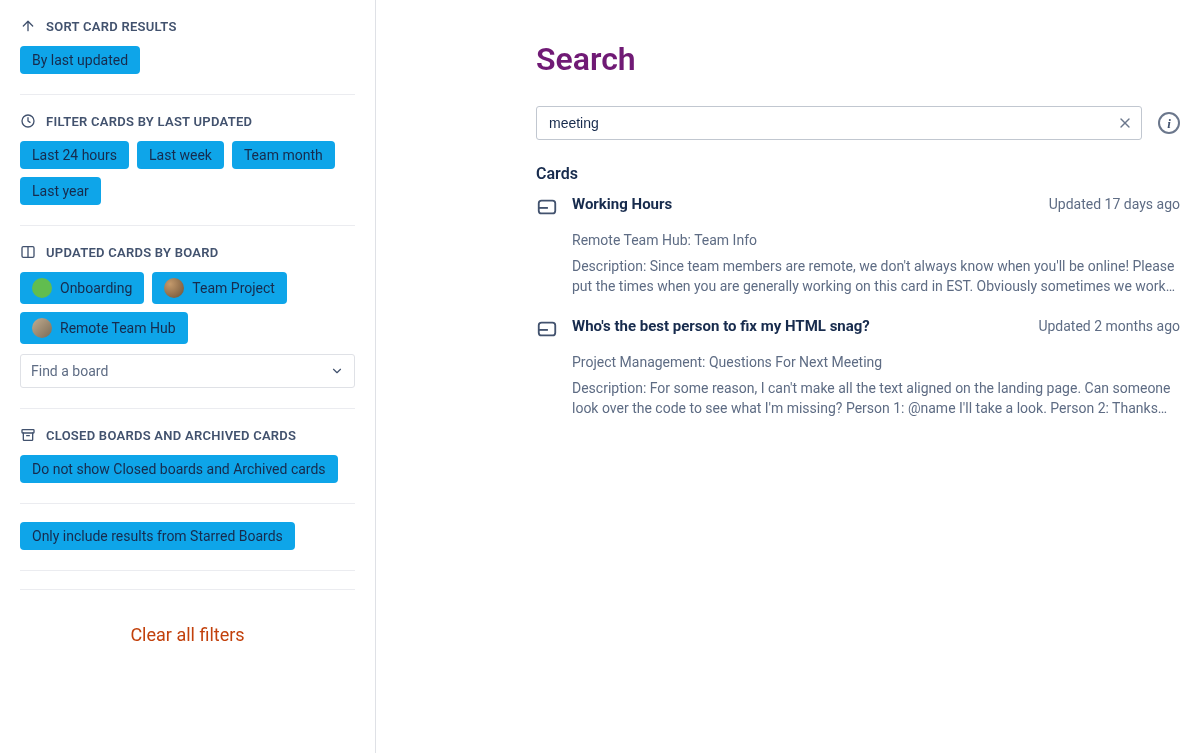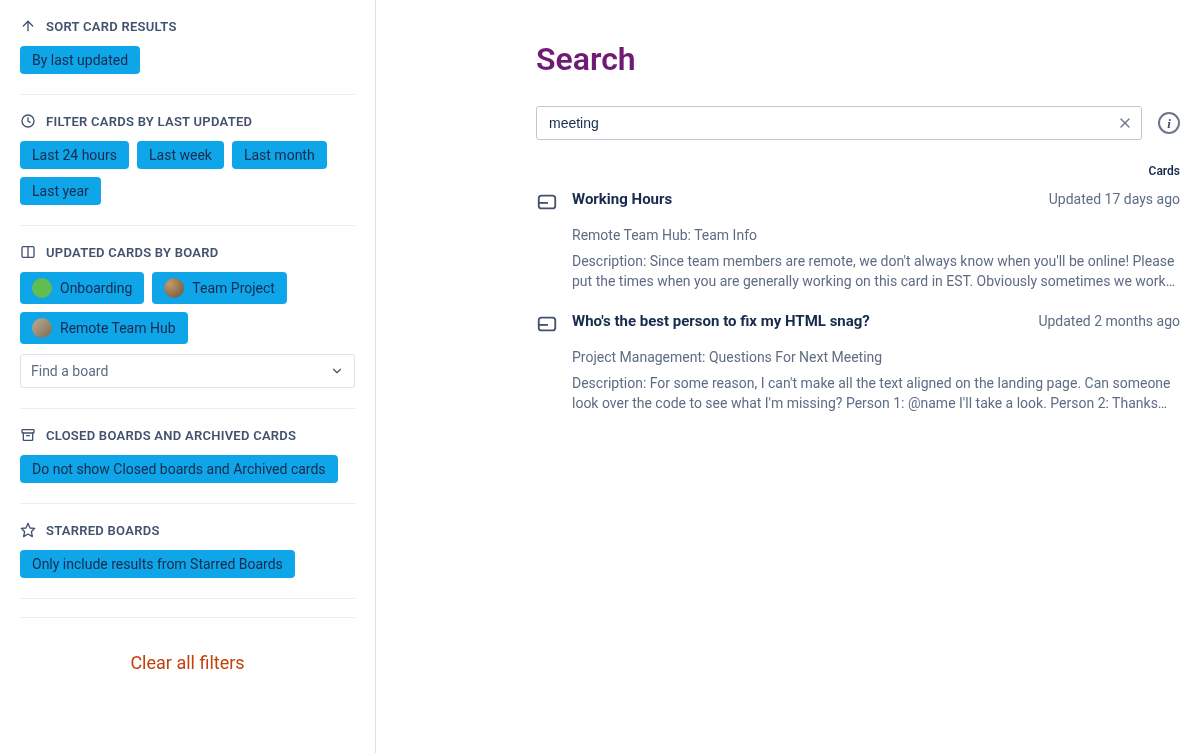--- a/index.html
+++ b/index.html
@@ -105,21 +105,21 @@
     color: #6b778c; cursor: pointer;
     display: flex; align-items: center; justify-content: center;
   }
   .info-btn {
     width: 22px; height: 22px; border: 2px solid #6b778c; border-radius: 50%;
     color: #42526e; display: flex; align-items: center; justify-content: center;
     cursor: pointer; font-weight: 600; font-style: italic; font-family: Georgia, serif;
     font-size: 13px; line-height: 1;
   }
   .results-heading {
-    font-size: 12px; font-weight: 600; margin: 0 0 12px 0; text-align: right;
+    font-size: 16px; font-weight: 600; margin: 0 0 12px 0;
   }
   .result {
     display: flex; gap: 14px;
     margin-bottom: 20px;
   }
   .result-icon {
     width: 22px; height: 22px; flex-shrink: 0; margin-top: 1px;
   }
   .result-icon svg { width: 22px; height: 22px; }
   .result-body { flex: 1; min-width: 0; }
@@ -172,21 +172,21 @@
       <div class="section-header">
         <svg viewBox="0 0 24 24" stroke-width="2" stroke-linecap="round" stroke-linejoin="round">
             <circle cx="12" cy="12" r="9"></circle>
             <path d="M12 7v5l3 2"></path>
           </svg>
         <span>FILTER CARDS BY LAST UPDATED</span>
       </div>
       <div class="chips">
         <div class="chip">Last 24 hours</div>
         <div class="chip">Last week</div>
-        <div class="chip">Last month</div>
+        <div class="chip">Team month</div>
         <div class="chip">Last year</div>
       </div>
     </div>
 
     <hr class="divider">
 
     <div class="section">
       <div class="section-header">
         <svg viewBox="0 0 24 24" stroke-width="2" stroke-linecap="round" stroke-linejoin="round">
             <rect x="3" y="4" width="18" height="16" rx="2"></rect>
@@ -228,26 +228,20 @@
         <span>CLOSED BOARDS AND ARCHIVED CARDS</span>
       </div>
       <div class="chips">
         <div class="chip">Do not show Closed boards and Archived cards</div>
       </div>
     </div>
 
     <hr class="divider">
 
     <div class="section">
-      <div class="section-header">
-        <svg viewBox="0 0 24 24" stroke-width="2" stroke-linecap="round" stroke-linejoin="round">
-            <polygon points="12 2 15 9 22 9.5 17 14.5 18.5 22 12 18 5.5 22 7 14.5 2 9.5 9 9 12 2"></polygon>
-          </svg>
-        <span>STARRED BOARDS</span>
-      </div>
       <div class="chips">
         <div class="chip">Only include results from Starred Boards</div>
       </div>
     </div>
 
     <hr class="divider">
 
 
     <hr class="divider">
 

